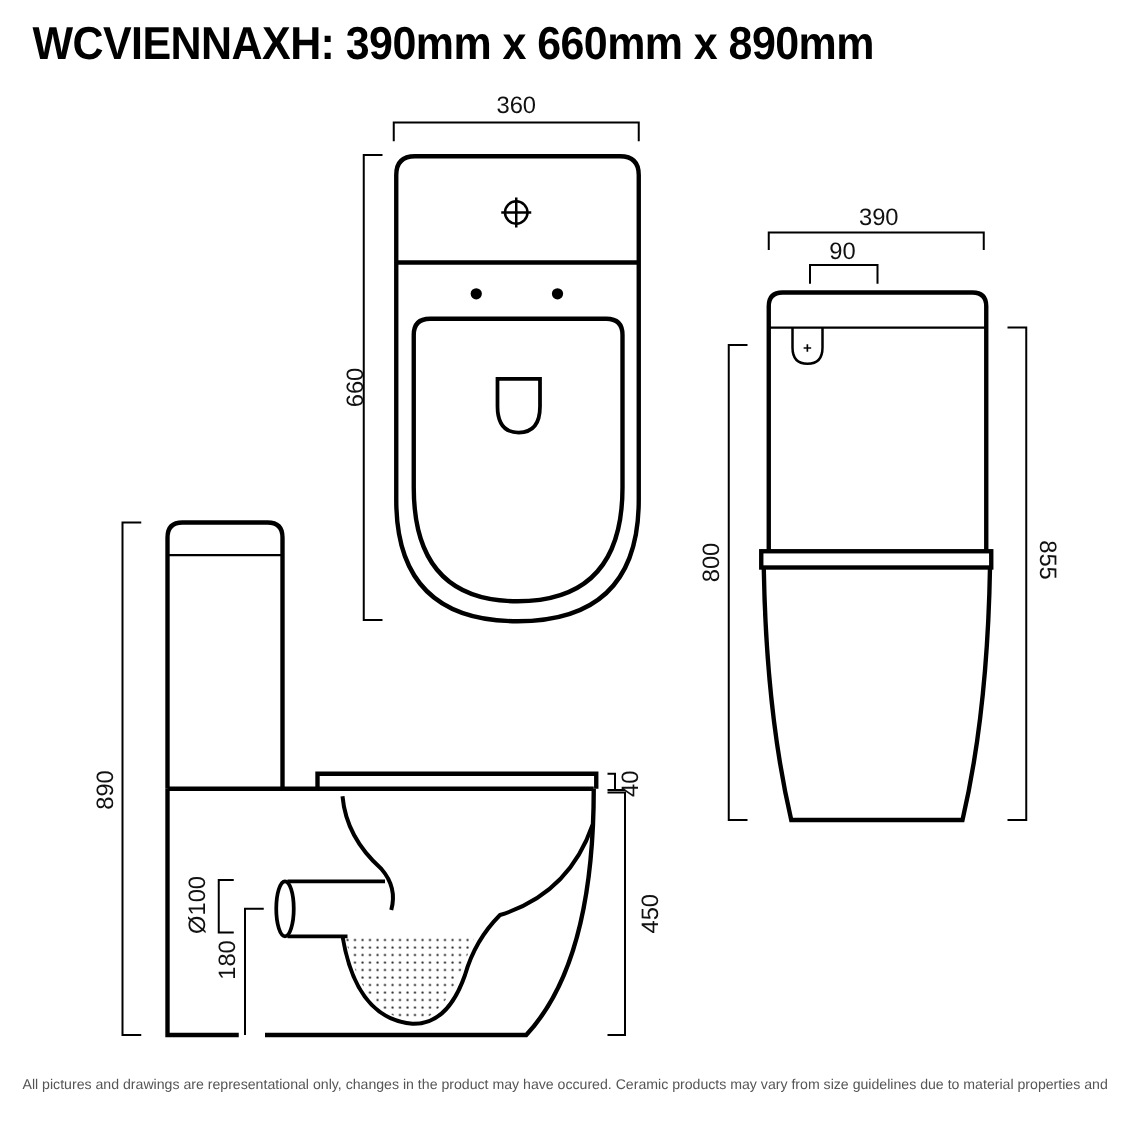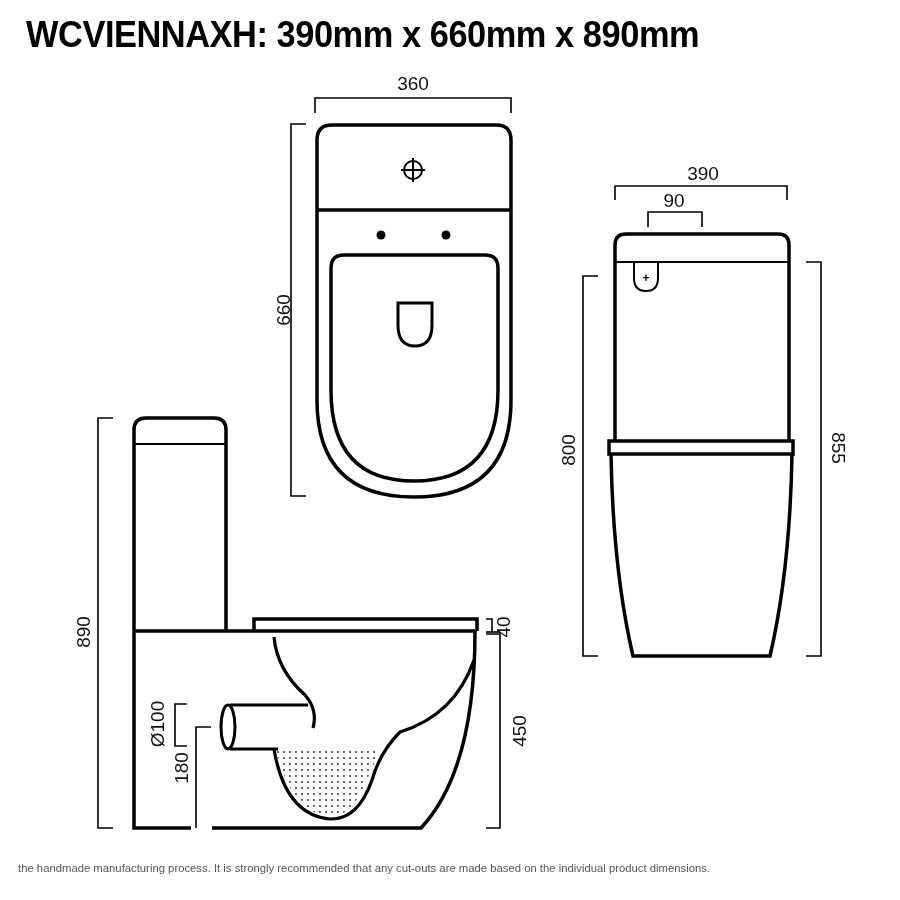--- a/index.html
+++ b/index.html
@@ -112,14 +112,14 @@
       <line x1="486" y1="632" x2="500" y2="632"></line>
     </g>
     <text class="dim" transform="translate(510,627) rotate(-90)" text-anchor="middle">40</text>
 
     <polyline points="486,634 500,634 500,828 486,828" fill="none" stroke="#000" stroke-width="1.6"></polyline>
     <text class="dim" transform="translate(526,731) rotate(-90)" text-anchor="middle">450</text>
   </g>
 </svg>
 
 <div class="disclaimer">
-  <div>the handmade manufacturing process. It is strongly recommended that any cut-outs are made based on the individual product dimensions.</div>
+  <div>All pictures and drawings are representational only, changes in the product may have occured. Ceramic products may vary from size guidelines due to material properties and</div>
 </div>
 
 </body></html>

